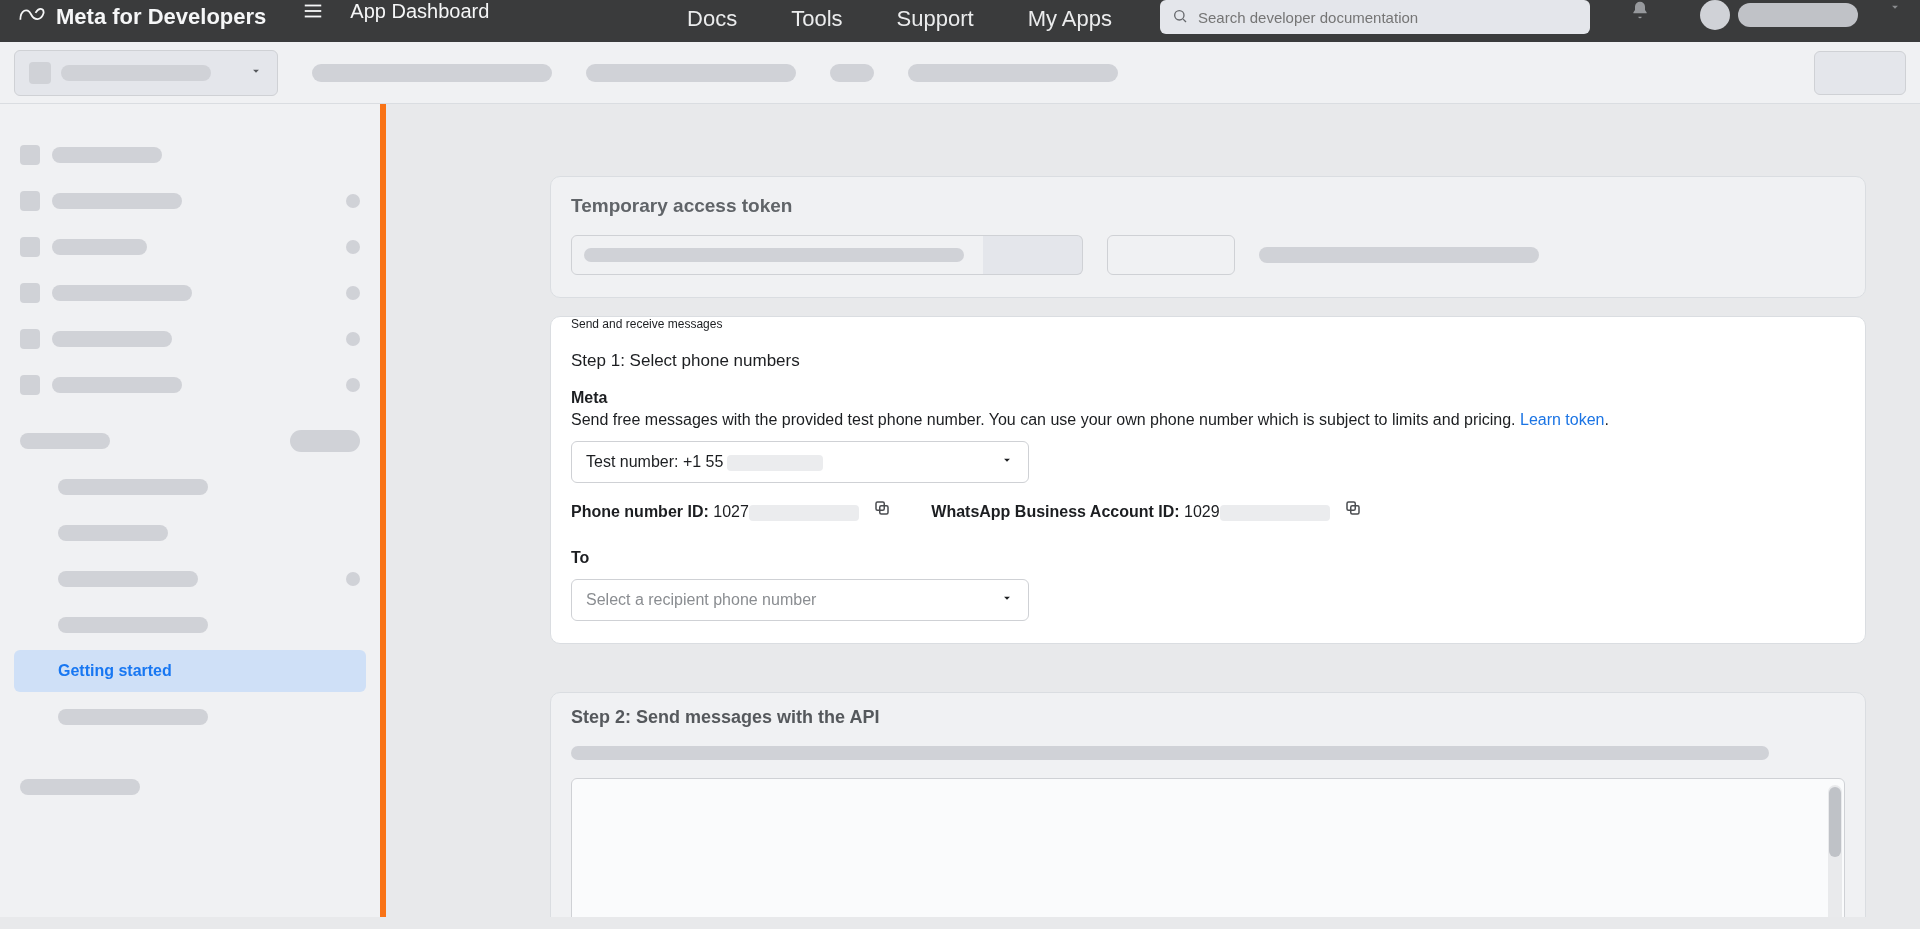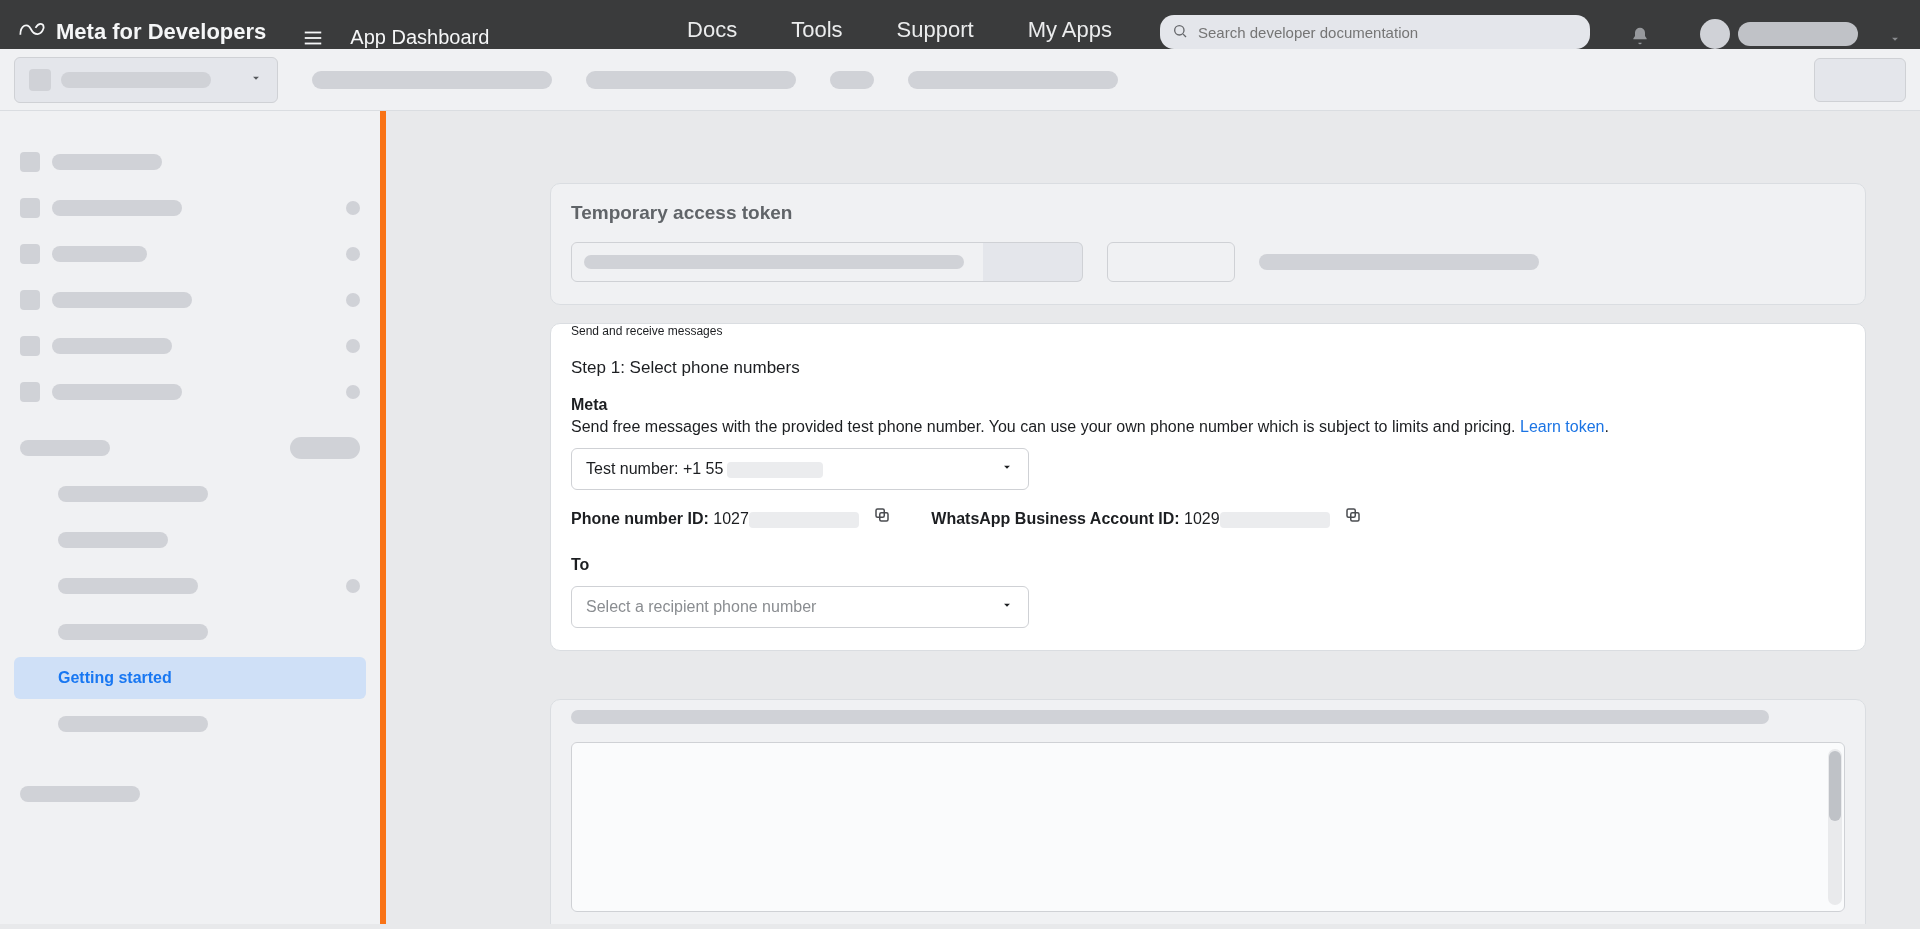--- a/index.html
+++ b/index.html
@@ -8,44 +8,44 @@
     background: #e8e9eb;
     color: #1c1e21;
     font-size: 14px;
     width: 1920px;
     height: 929px;
     overflow: hidden;
   }
 
   
   .topbar {
-    height: 49px;
+    height: 42px;
     background: #3a3b3c;
     color: #f5f6f7;
     display: flex;
-    align-items: flex-end;
+    align-items: flex-start;
     padding: 0 18px;
     gap: 18px;
   }
   .brand {
     display: flex;
     align-items: center;
     gap: 10px;
     font-weight: 600;
     font-size: 22px;
   }
   .brand svg { width: 28px; height: 28px; }
   .hamburger { margin-left: 18px; display: flex; align-items: center; }
   .hamburger svg { width: 22px; height: 22px; }
   .app-dashboard-title { font-size: 20px; font-weight: 500; margin-left: 8px; }
   .top-spacer { flex: 1; }
   .top-link { color: #f5f6f7; opacity: .95; font-size: 22px; padding: 6px 18px; cursor: pointer; }
   .search-wrap {
     background: #e4e6eb;
-    border-radius: 14px;
+    border-radius: 6px;
     height: 34px;
     width: 430px;
     display: flex;
     align-items: center;
     padding: 0 12px;
     gap: 10px;
     color: #65676b;
     margin-left: 12px;
   }
   .search-wrap input {
@@ -422,20 +422,21 @@
             <svg viewBox="0 0 24 24" fill="#1c1e21">
                 <path d="M7 10l5 5 5-5z"></path>
               </svg>
           </span>
         </div>
       </div>
     </div>
 
     <div class="panel panel-muted step2-panel">
       <div class="panel-pad">
+        <div class="panel-title" style="padding-left:0;padding-top:14px;">Step 2: Send messages with the API</div>
         <div class="code-bar"></div>
         <div class="code-block">
           <div class="scrollbar-track"></div>
           <div class="scrollbar-thumb"></div>
         </div>
       </div>
     </div>
 
   </div>
 </div>

